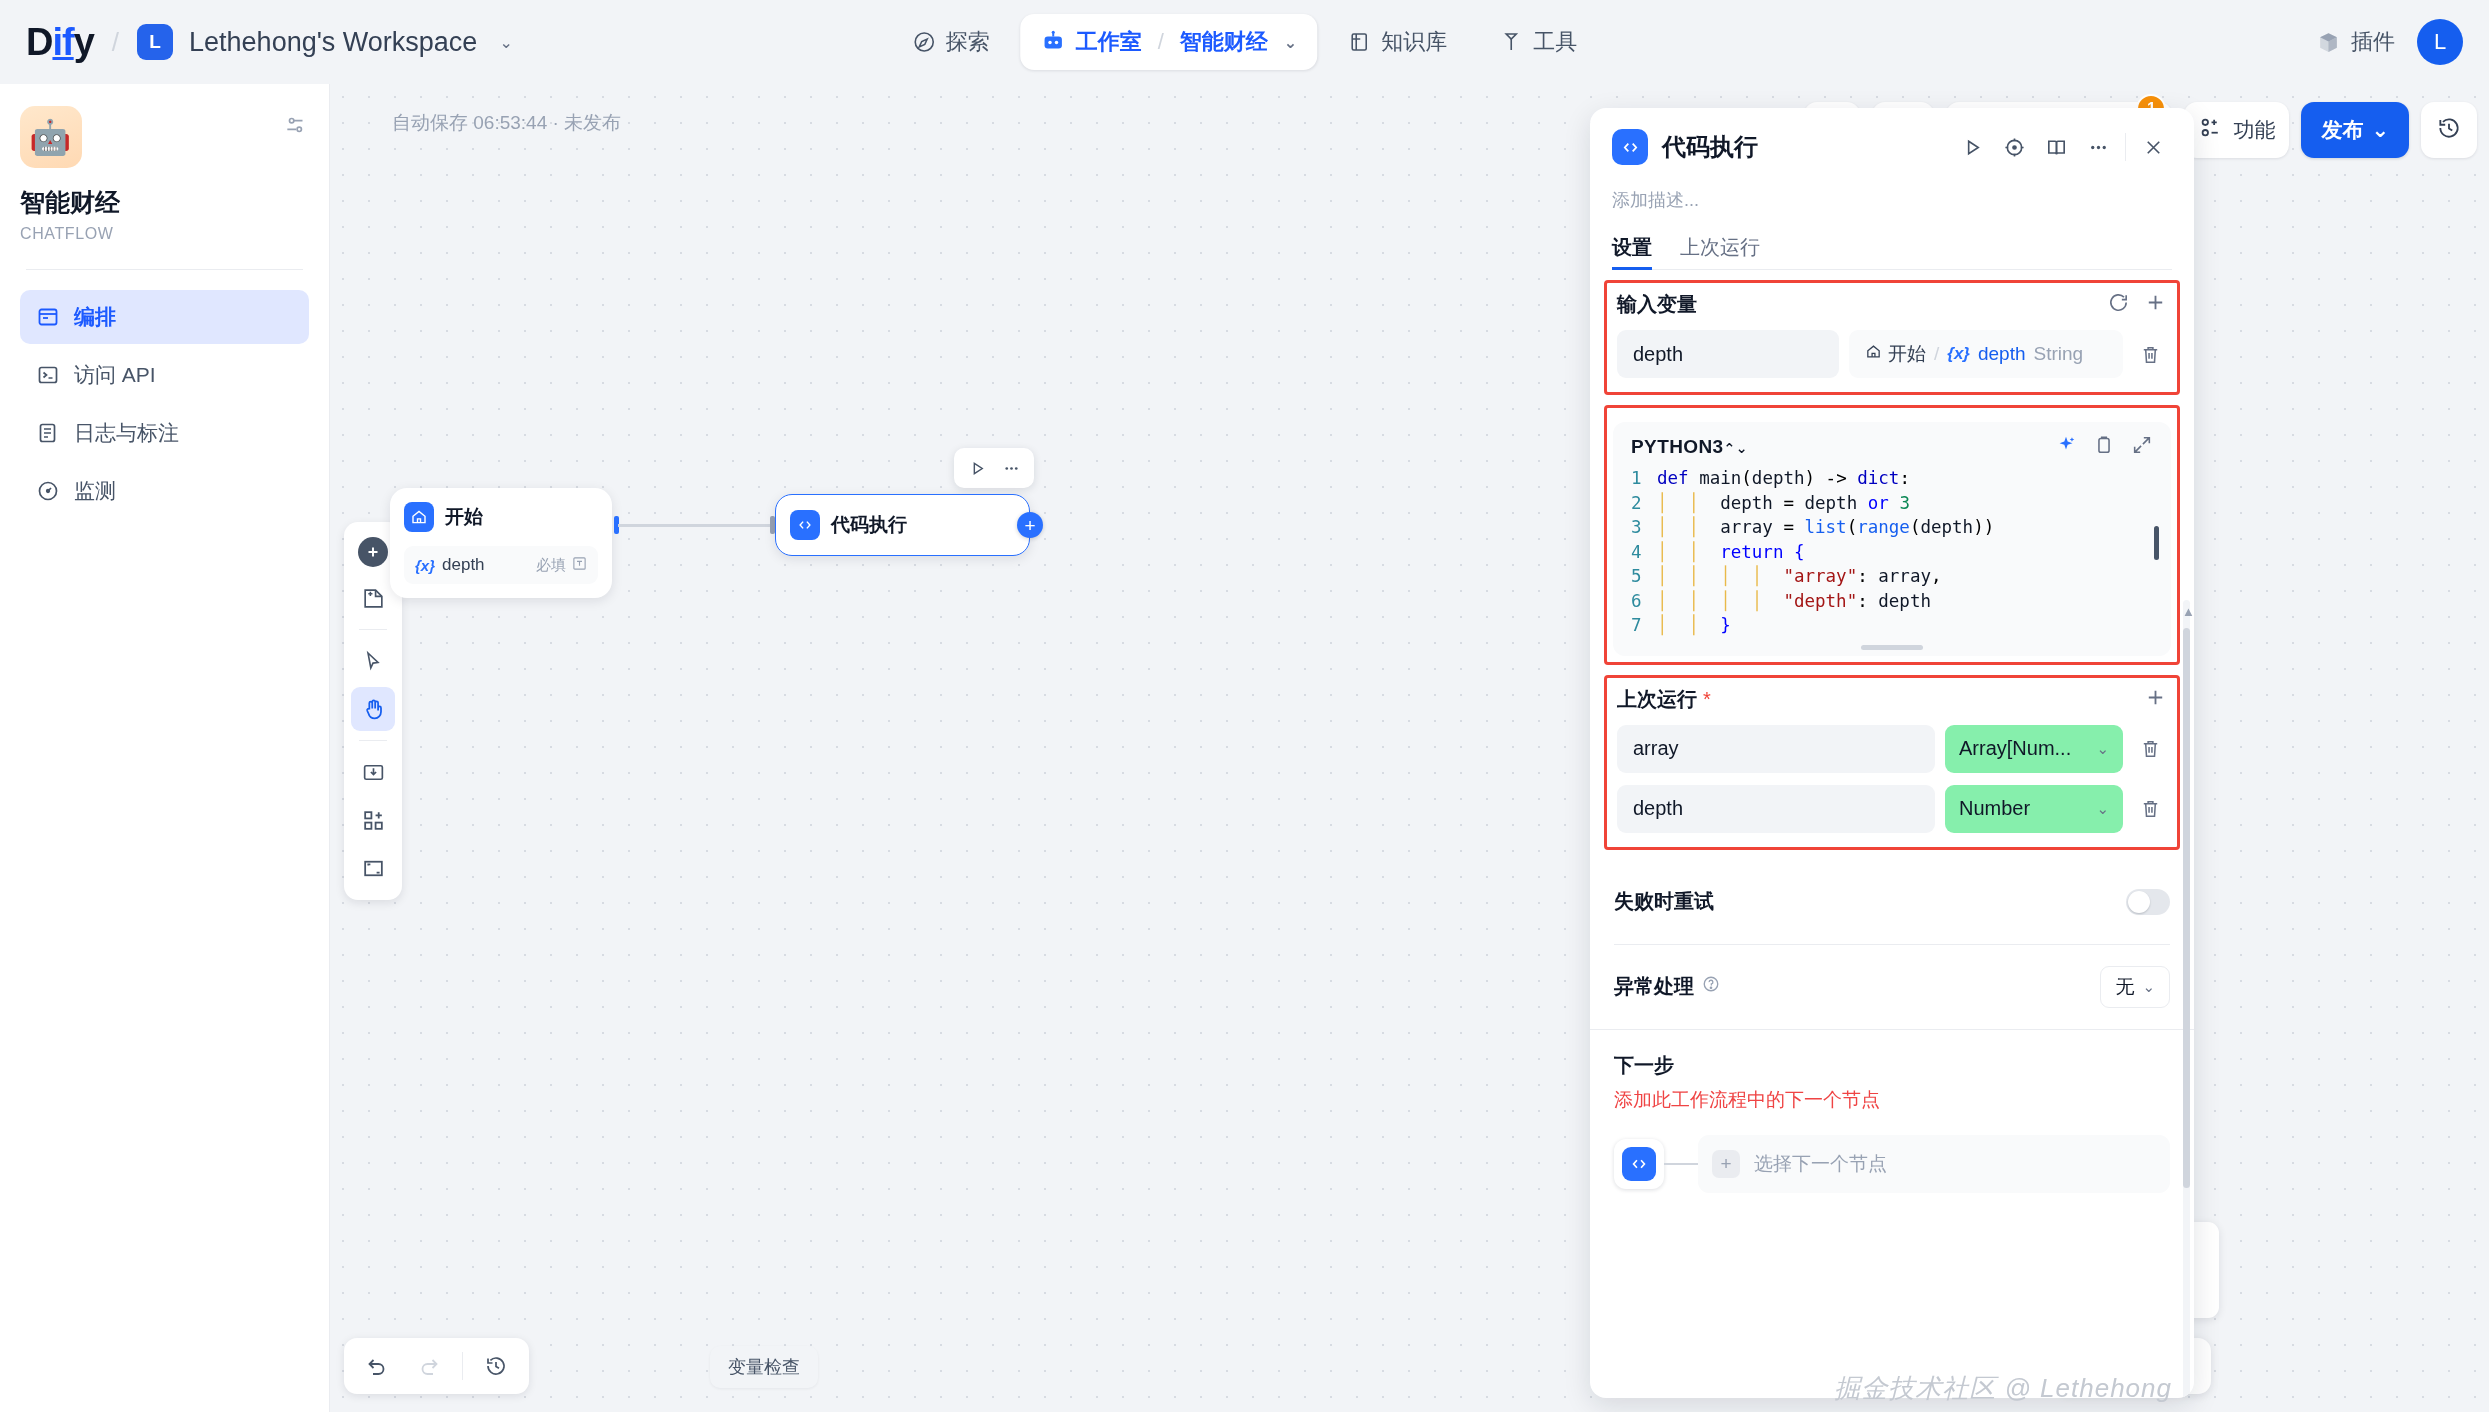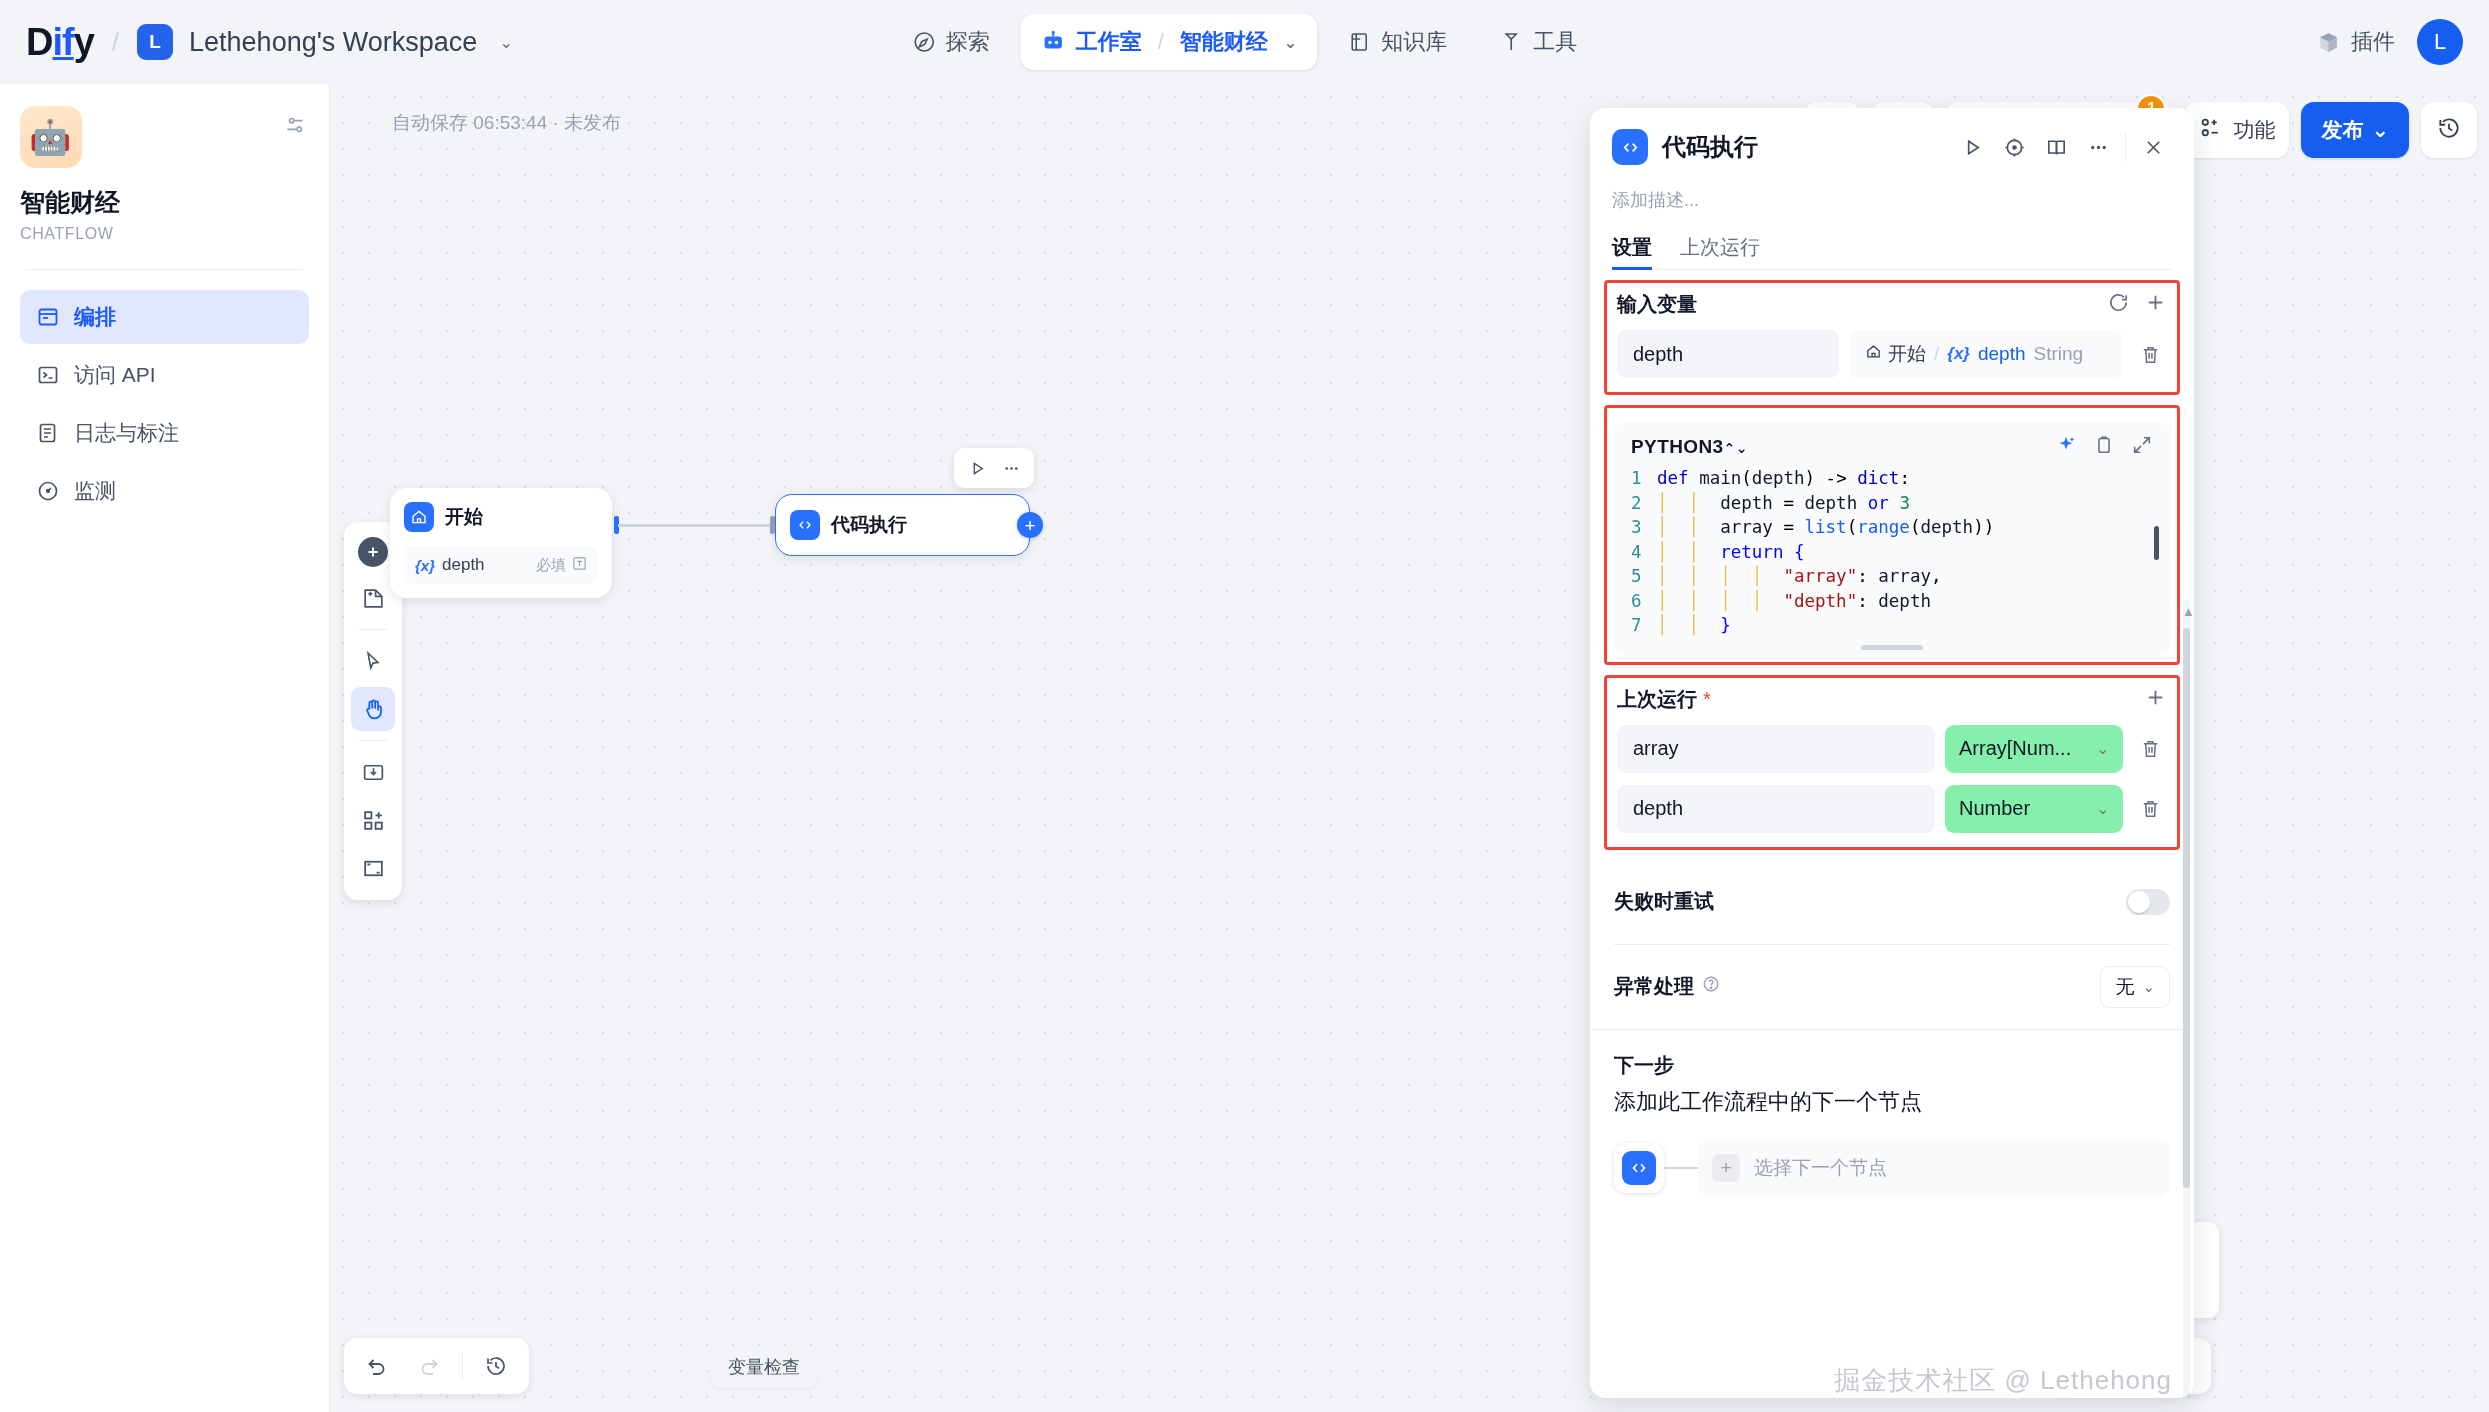--- a/index.html
+++ b/index.html
@@ -287,41 +287,42 @@
   .toggle::after { content:""; position: absolute; left: 2px; top: 2px; width: 22px; height: 22px; border-radius: 50%; background: #fff; box-shadow: 0 1px 2px rgba(16,24,40,.2);}
   .sel-none {
     margin-left: auto; border: 1px solid #eaecf0; border-radius: 9px; height: 42px;
     display: flex; align-items: center; gap: 8px; padding: 0 14px; font-size: 19px; color: #101828;
   }
   .hr { height: 1px; background: #eaecf0; margin: 0 24px; }
   .hr-full { height: 1px; background: #eaecf0; }
 
   .nextstep { padding: 22px 24px 0 24px; }
   .ns-title { font-size: 20px; font-weight: 700; color: #101828; }
-  .ns-sub { font-size: 22px; color: #0f172a; margin-top: 8px; }
+  .ns-sub { font-size: 19px; color: #ef4444; margin-top: 8px; }
   .ns-picker { display: flex; align-items: center; margin-top: 22px; }
   .ns-ico-wrap { width: 50px; height: 50px; background: #fff; border-radius: 12px; box-shadow: 0 1px 4px rgba(16,24,40,.14); display:flex; align-items:center; justify-content:center;}
   .ns-ico { width: 34px; height: 34px; border-radius: 9px; background: #2970ff; display: flex; align-items: center; justify-content: center; color: #fff;}
   .ns-line { width: 34px; height: 2px; background: #d0d5dd; }
   .ns-field {
     flex: 1; background: #f9fafb; border-radius: 11px; height: 58px;
     display: flex; align-items: center; gap: 14px; padding: 0 14px;
   }
   .ns-plus { width: 28px; height: 28px; border-radius: 7px; background: #eaecf0; color: #98a2b3; display: flex; align-items: center; justify-content: center; font-size: 19px;}
   .ns-ph { font-size: 19px; color: #98a2b3; }
 
   .pnl-scrollbar { position: absolute; right: 4px; top: 330px; width: 7px; height: 900px; }
   .psb-track { width: 7px; height: 100%; background: #f2f4f7; border-radius: 4px; }
   .psb-thumb { position: absolute; top: 28px; width: 7px; height: 560px; background: #d0d5dd; border-radius: 4px; }
   .psb-arrow { position: absolute; left: -1px; color: #98a2b3; font-size: 13px; }
 
   .watermark {
-    position: absolute; right: 36px; bottom: 14px;
+    position: absolute; right: 36px; bottom: 6px;
     font-size: 26px; color: #c4c9d1; letter-spacing: 1px;
     pointer-events: none;
+    font-style: italic;
   }
 </style>
 </head>
 <body>
 
 <div class="app">
 
   <div class="header">
     <div class="hdr-left">
       <div class="logo"><span>D</span><span class="blue">if</span><span>y</span></div>

